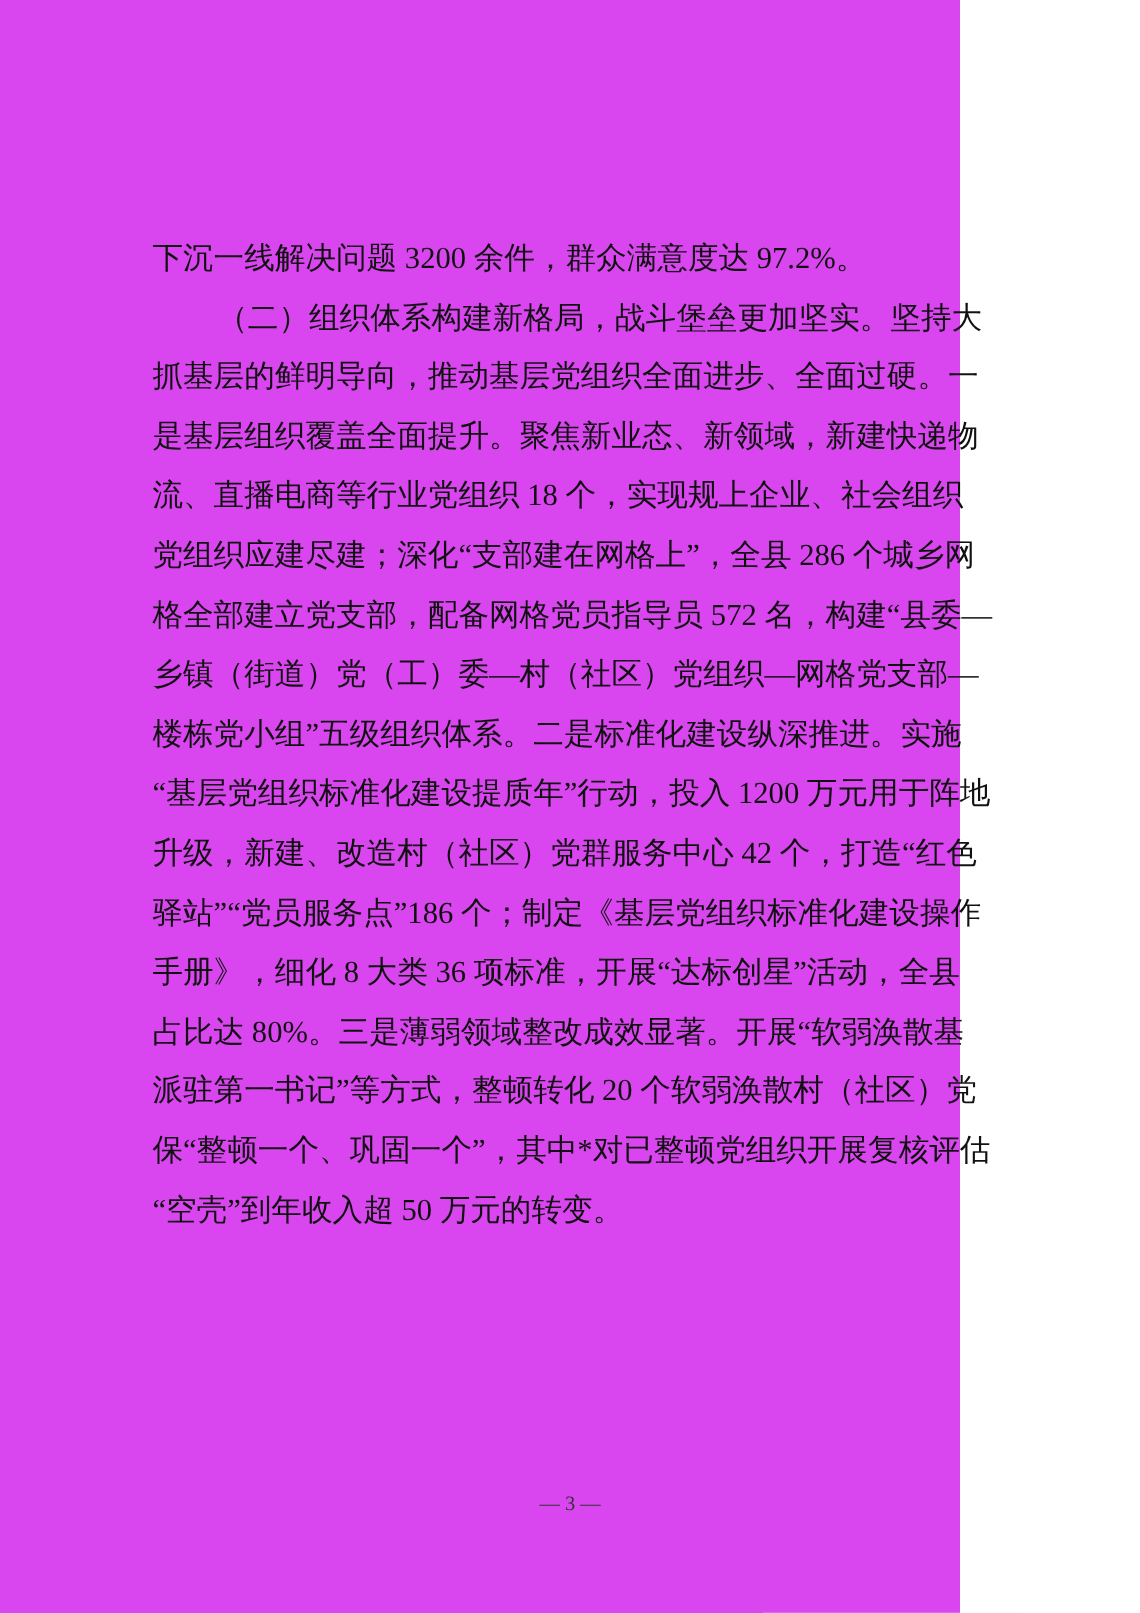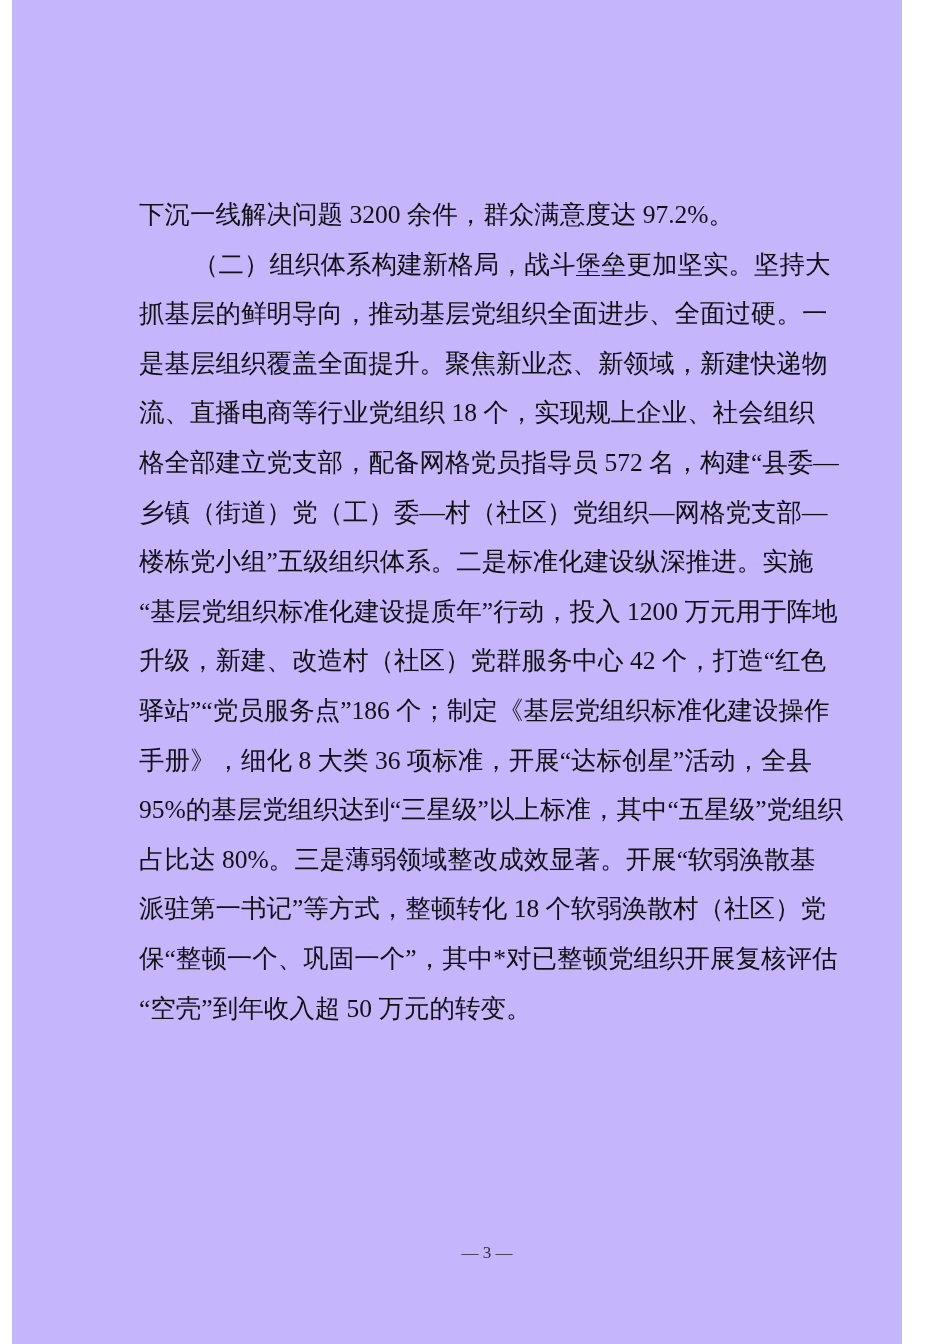--- a/index.html
+++ b/index.html
@@ -1,18 +1,18 @@
 <!DOCTYPE html>
 <html><head>
 <meta charset="utf-8">
 <style>
   html, body { margin: 0; padding: 0; background: #ffffff; }
   body { width: 950px; height: 1344px; position: relative; overflow: hidden; }
   .page {
-    position: absolute; left: 12px; top: 0; width: 890px; height: 1344px; background: #c4b5fd;
+    position: absolute; left: 0; top: 0; width: 800px; height: 1344px; background: #d946ef;
   }
   .body-text {
     position: absolute; left: 127px; top: 190px; width: 700px;
     font-family: "Liberation Serif", "DejaVu Serif", serif;
     font-size: 25.5px; line-height: 49.6px; color: #111;
     text-align: justify; text-justify: inter-character;
   }
   .line { display: block; white-space: nowrap; height: 49.6px; }
   .indent { padding-left: 54px; }
   b, .bold { font-weight: normal; font-family: "DejaVu Sans", "Liberation Sans", sans-serif; }
@@ -24,27 +24,27 @@
 </head>
 <body>
 
 <div class="page">
   <div class="body-text" id="body-text">
       <span class="line"><span>下沉一线解决问题 3200 余件，群众满意度达 97.2%。</span></span>
       <span class="line indent"><span class="bold">（二）组织体系构建新格局，战斗堡垒更加坚实。</span><span>坚持大</span></span>
       <span class="line"><span>抓基层的鲜明导向，推动基层党组织全面进步、全面过硬。</span><span class="bold">一</span></span>
       <span class="line"><span class="bold">是</span><span>基层组织覆盖全面提升。聚焦新业态、新领域，新建快递物</span></span>
       <span class="line"><span>流、直播电商等行业党组织 18 个，实现规上企业、社会组织</span></span>
+      <span class="line"><span>党组织应建尽建；深化“支部建在网格上”，全县 286 个城乡网</span></span>
       <span class="line"><span>格全部建立党支部，配备网格党员指导员 572 名，构建“县委—</span></span>
       <span class="line"><span>乡镇（街道）党（工）委—村（社区）党组织—网格党支部—</span></span>
       <span class="line"><span>楼栋党小组”五级组织体系。</span><span class="bold">二是</span><span>标准化建设纵深推进。实施</span></span>
       <span class="line"><span>“基层党组织标准化建设提质年”行动，投入 1200 万元用于阵地</span></span>
       <span class="line"><span>升级，新建、改造村（社区）党群服务中心 42 个，打造“红色</span></span>
       <span class="line"><span>驿站”“党员服务点”186 个；制定《基层党组织标准化建设操作</span></span>
       <span class="line"><span>手册》，细化 8 大类 36 项标准，开展“达标创星”活动，全县</span></span>
-      <span class="line"><span>95%的基层党组织达到“三星级”以上标准，其中“五星级”党组织</span></span>
       <span class="line"><span>占比达 80%。</span><span class="bold">三是</span><span>薄弱领域整改成效显著。开展“软弱涣散基</span></span>
-      <span class="line"><span>派驻</span><span class="bold">第一</span><span>书记”等方式，整顿转化 18 个软弱涣散村（社区）党</span></span>
+      <span class="line"><span>派驻</span><span class="bold">第一</span><span>书记”等方式，整顿转化 20 个软弱涣散村（社区）党</span></span>
       <span class="line"><span>保“整顿一个、巩固一个”，其中*对已整顿党组织开展复核评估</span></span>
       <span class="line"><span>“空壳”到年收入超 50 万元的转变。</span></span>
     </div>
   <div class="page-number">— 3 —</div>
 </div>
 
 </body></html>

